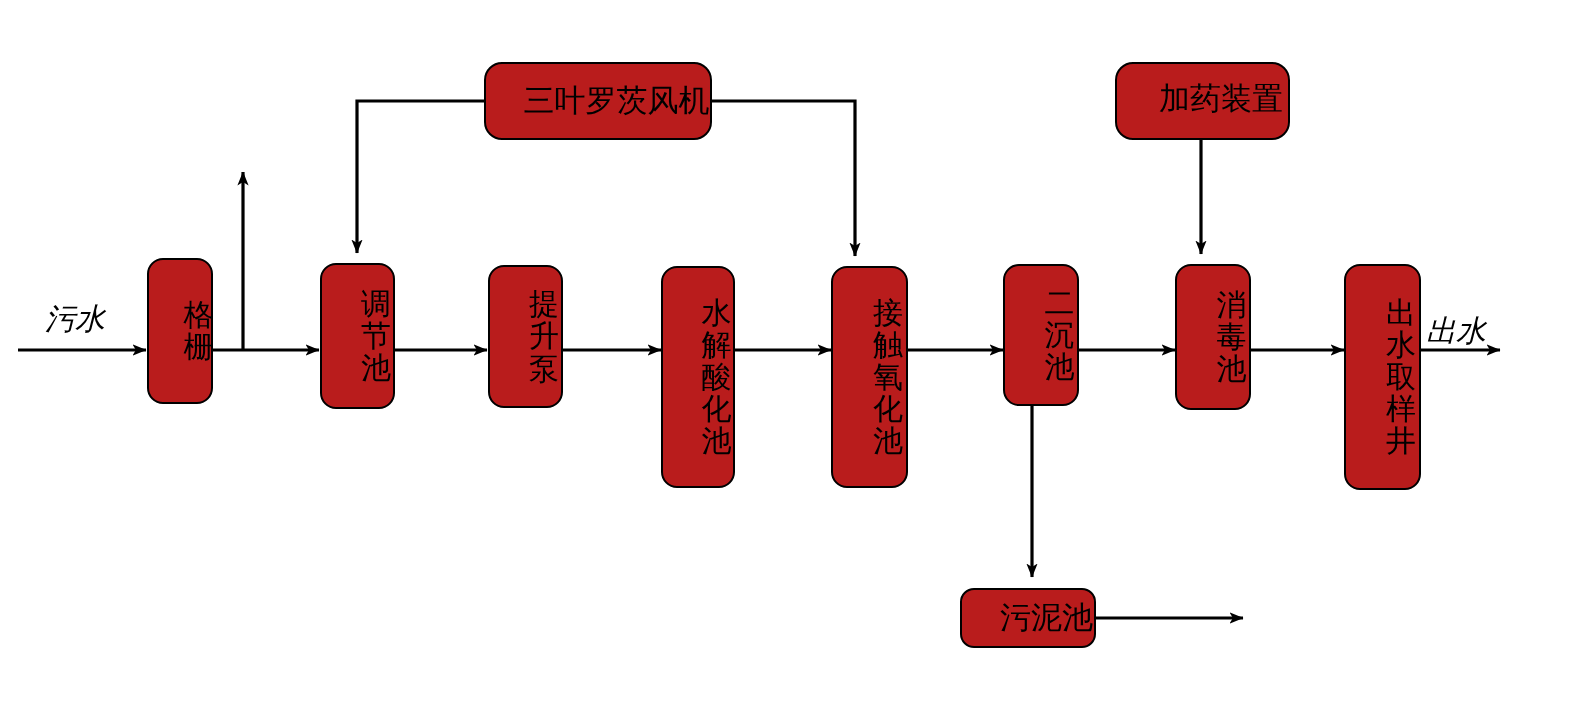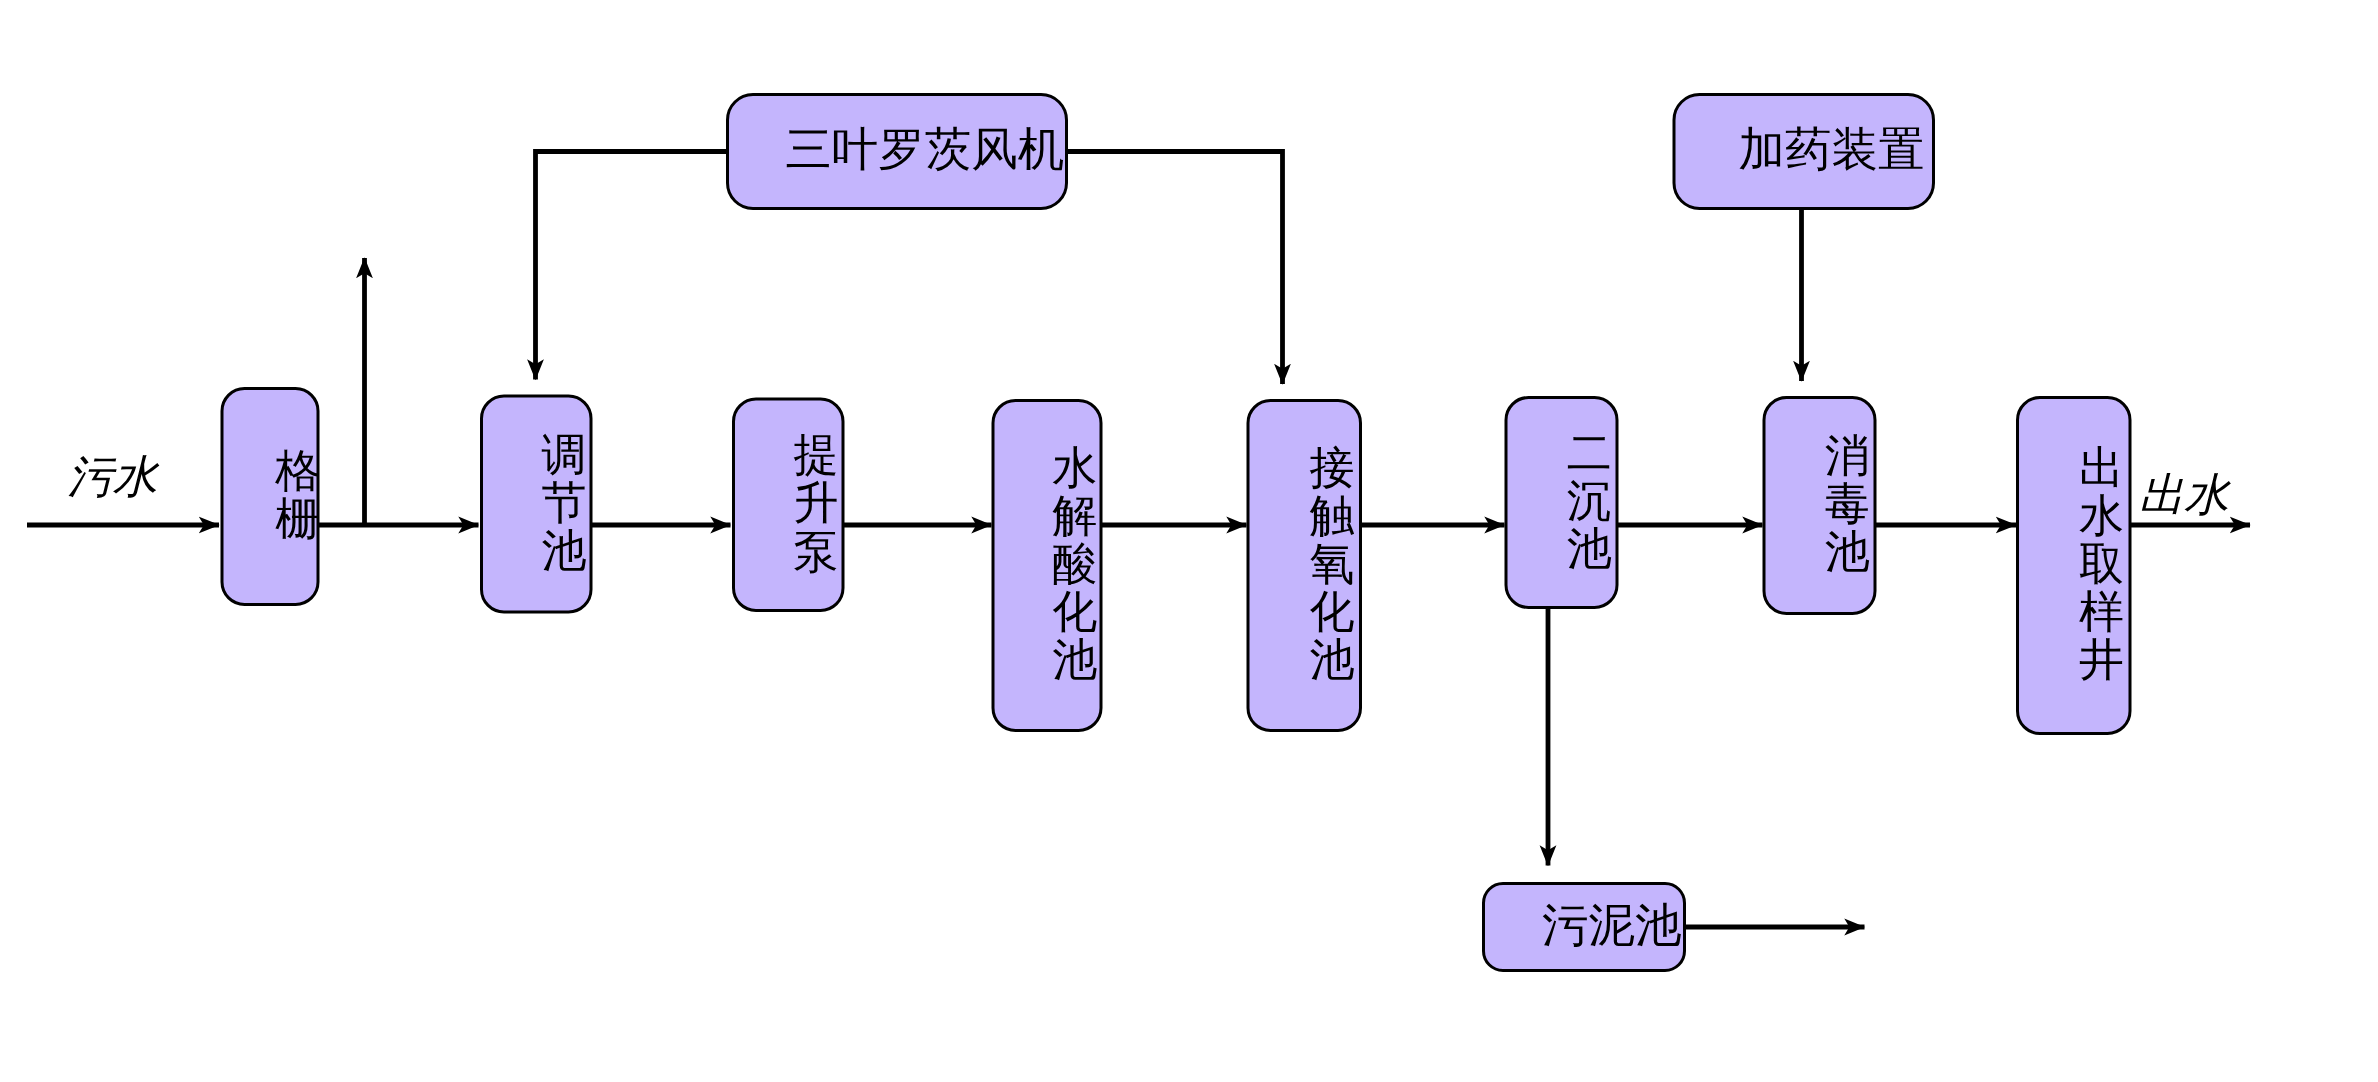--- a/index.html
+++ b/index.html
@@ -19,21 +19,21 @@
     position: absolute;
     left: 0;
     top: 0;
     width: 1585px;
     height: 721px;
   }
   .node {
     position: absolute;
     box-sizing: border-box;
     border: 2px solid #000000;
-    background: #c4b5fd;
+    background: #b91c1c;
     display: flex;
     align-items: center;
     justify-content: center;
     color: #000000;
     z-index: 3;
     padding-left: 37px;
   }
   .node .txt {
     display: block;
     text-align: center;
@@ -108,21 +108,21 @@
 
   <div class="freelabel" style="left:33px; top:302px; width:84px;">污水</div>
 
   <div class="freelabel" style="left:1414px; top:314px; width:84px;">出水</div>
 
 
   <div class="node wide" style="left:484px; top:62px; width:228px; height:78px; border-radius:18px;">
     <span class="txt">三叶罗茨风机</span>
   </div>
 
-  <div class="node wide" style="left:1115px; top:62px; width:175px; height:78px; border-radius:18px;">
+  <div class="node wide" style="left:1115px; top:62px; width:175px; height:78px; border-radius:18px;font-family:Liberation Mono, monospace;">
     <span class="txt">加药装置</span>
   </div>
 
   <div class="node vnode" style="left:147px; top:258px; width:66px; height:146px; border-radius:16px;">
     <span class="txt">格
 栅</span>
   </div>
 
   <div class="node vnode" style="left:320px; top:263px; width:75px; height:146px; border-radius:16px;">
     <span class="txt">调
@@ -165,17 +165,17 @@
   </div>
 
   <div class="node vnode" style="left:1344px; top:264px; width:77px; height:226px; border-radius:16px;">
     <span class="txt">出
 水
 取
 样
 井</span>
   </div>
 
-  <div class="node wide" style="left:960px; top:588px; width:136px; height:60px; border-radius:14px;margin-left:28px;">
+  <div class="node wide" style="left:960px; top:588px; width:136px; height:60px; border-radius:14px;">
     <span class="txt">污泥池</span>
   </div>
 
 </div>
 
 </body></html>

